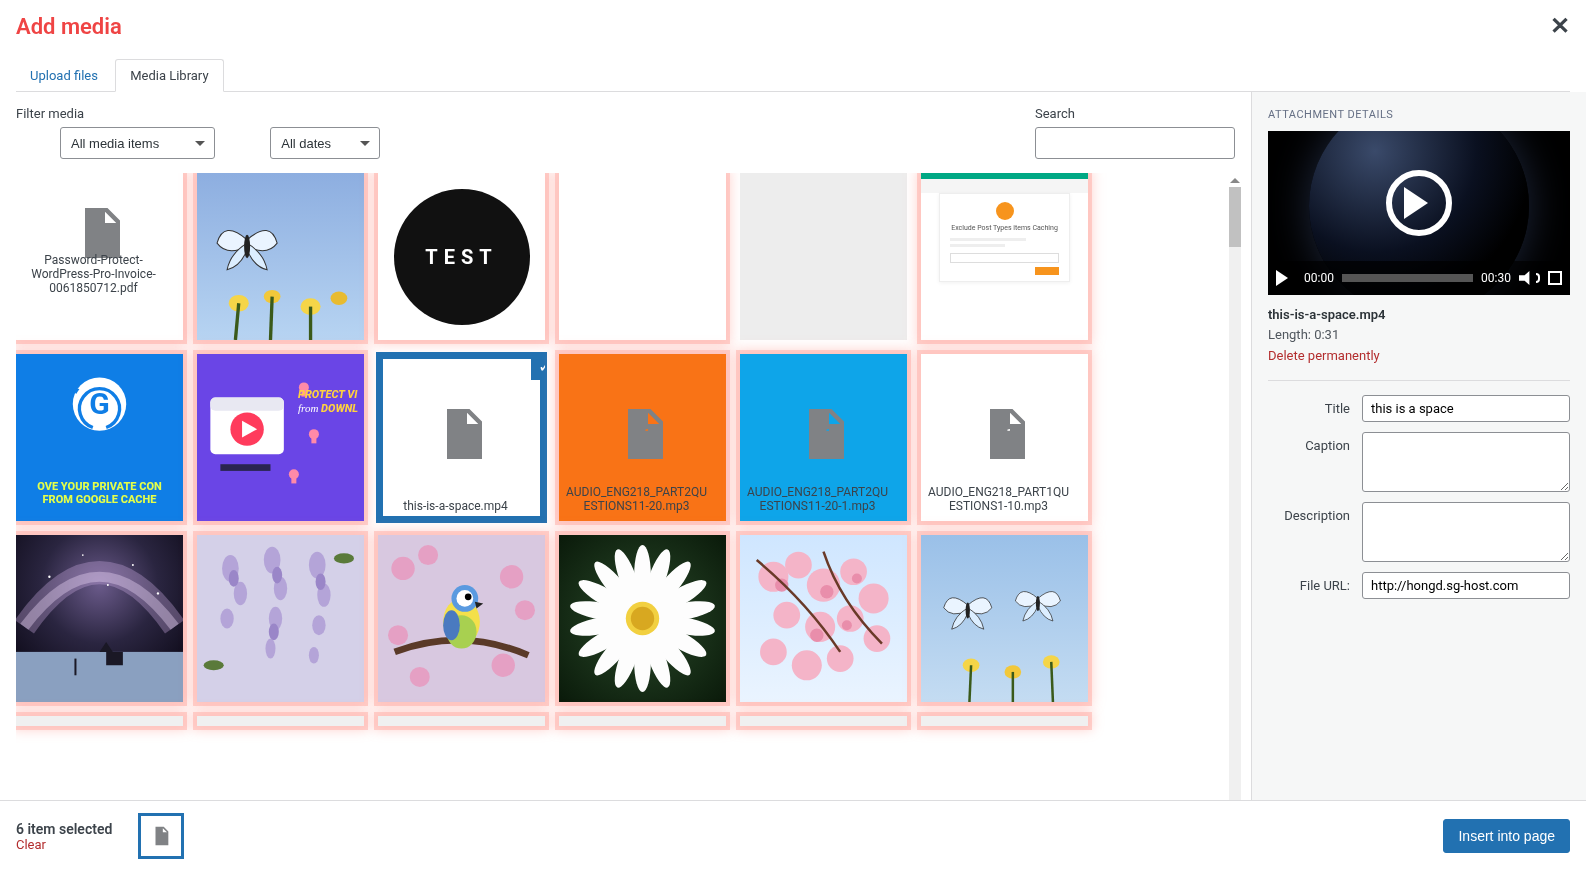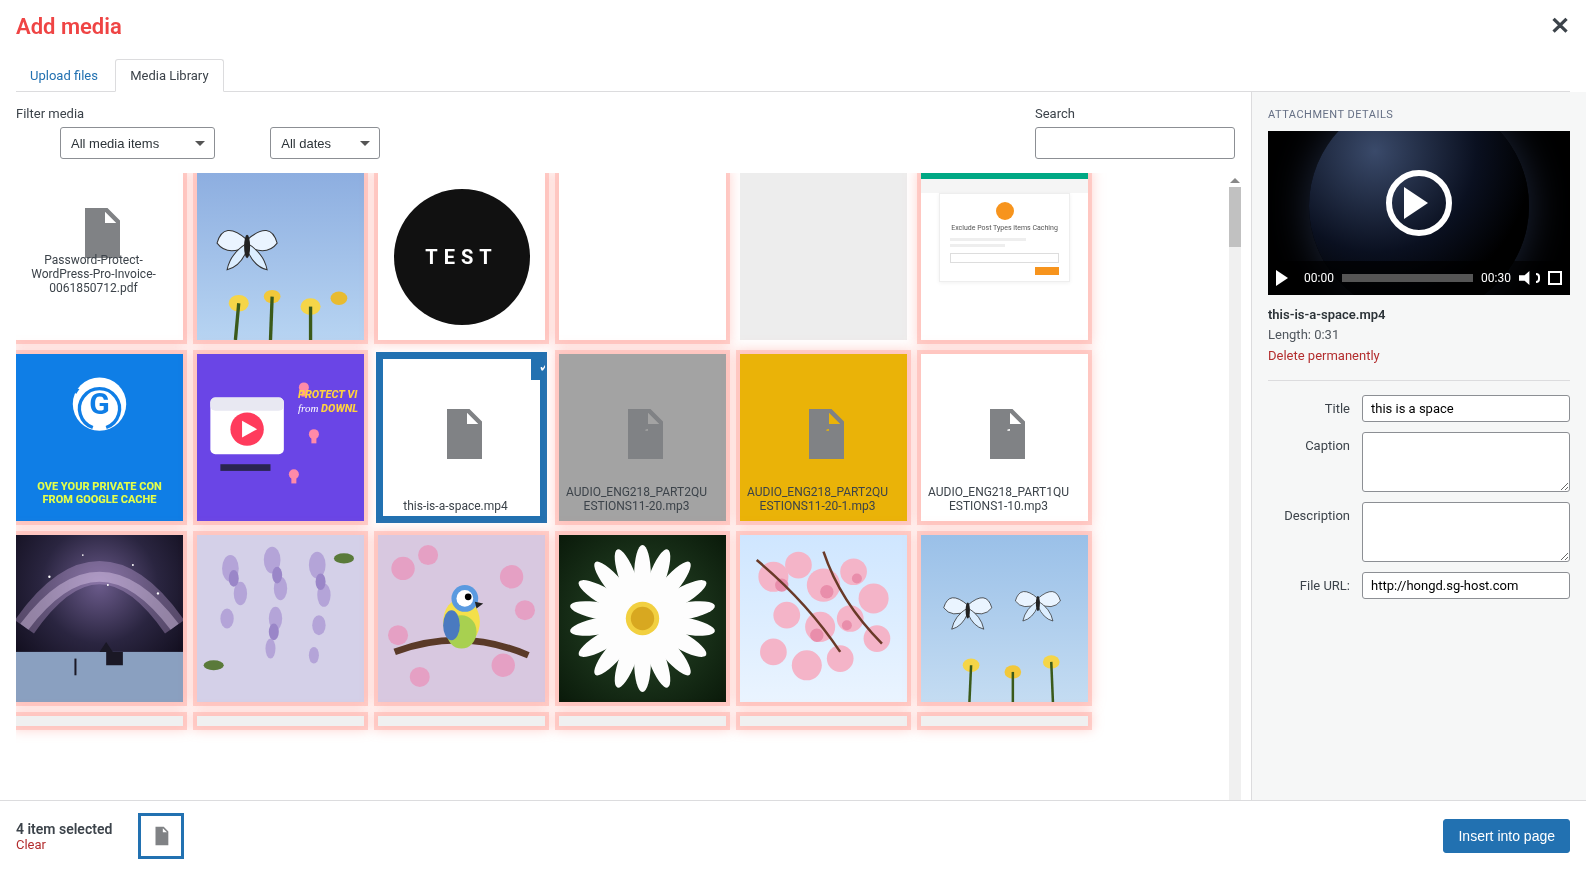--- a/index.html
+++ b/index.html
@@ -199,28 +199,28 @@
           </div>
 
           <div class="thumb-item selected" style="background:#fff">
             <div class="check">✓</div>
             <svg class="thumb-icon doc-icon-svg" viewBox="0 0 24 24">
                 <path d="M6 2h9l5 5v15H6V2zm8 1.5V8h4.5L14 3.5zM9 13h4v4H9v-4zm5 1l3-1v4l-3-1v-2z"></path>
               </svg>
             <div class="thumb-name">this-is-a-space.mp4</div>
           </div>
 
-          <div class="thumb-item" style="background:#a3a3a3">
+          <div class="thumb-item" style="background:#f97316">
             <svg class="thumb-icon doc-icon-svg" viewBox="0 0 24 24">
                 <path d="M6 2h9l5 5v15H6V2zm8 1.5V8h4.5L14 3.5zM13 10v6a2 2 0 1 1-1-1.7V11l3-.6v4a2 2 0 1 1-1-1.7V10l-1 .2z"></path>
               </svg>
             <div class="thumb-name">AUDIO_ENG218_PART2QUESTIONS11-20.mp3</div>
           </div>
 
-          <div class="thumb-item" style="background:#eab308">
+          <div class="thumb-item" style="background:#0ea5e9">
             <svg class="thumb-icon doc-icon-svg" viewBox="0 0 24 24">
                 <path d="M6 2h9l5 5v15H6V2zm8 1.5V8h4.5L14 3.5zM13 10v6a2 2 0 1 1-1-1.7V11l3-.6v4a2 2 0 1 1-1-1.7V10l-1 .2z"></path>
               </svg>
             <div class="thumb-name">AUDIO_ENG218_PART2QUESTIONS11-20-1.mp3</div>
           </div>
 
           <div class="thumb-item" style="background:#fff">
             <svg class="thumb-icon doc-icon-svg" viewBox="0 0 24 24">
                 <path d="M6 2h9l5 5v15H6V2zm8 1.5V8h4.5L14 3.5zM13 10v6a2 2 0 1 1-1-1.7V11l3-.6v4a2 2 0 1 1-1-1.7V10l-1 .2z"></path>
               </svg>
@@ -461,21 +461,21 @@
       </div>
       <div class="form-row">
         <label>File URL:</label>
         <input type="text" value="http://hongd.sg-host.com" style="">
       </div>
     </div>
   </div>
 
   <div class="footer">
     <div>
-      <div class="sel-info">4 item selected</div>
+      <div class="sel-info">6 item selected</div>
       <a class="clear-link">Clear</a>
     </div>
     <div class="sel-thumb">
       <svg width="22" height="26" class="doc-icon-svg" viewBox="0 0 24 24">
           <path d="M6 2h9l5 5v15H6V2zm8 1.5V8h4.5L14 3.5zM9 13h4v4H9v-4zm5 1l3-1v4l-3-1v-2z"></path>
         </svg>
     </div>
     <div class="spacer"></div>
     <button class="insert-btn">Insert into page</button>
   </div>

